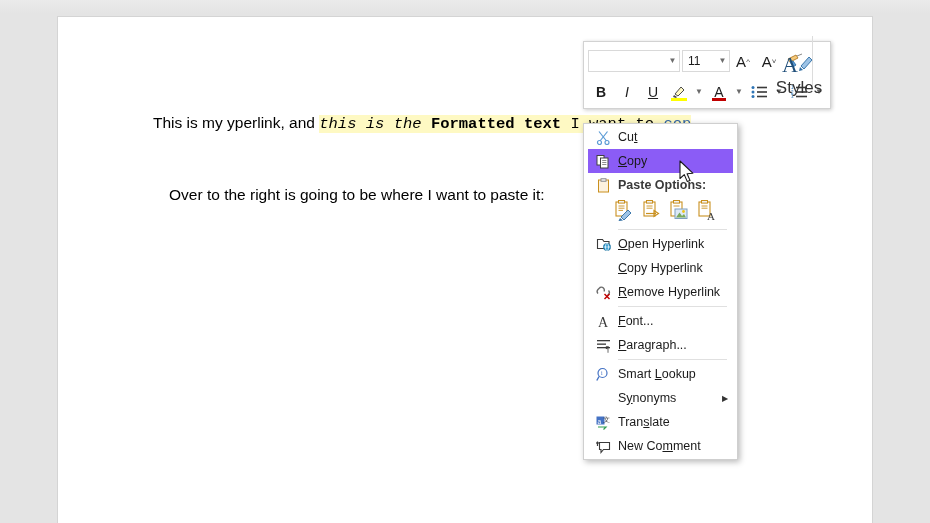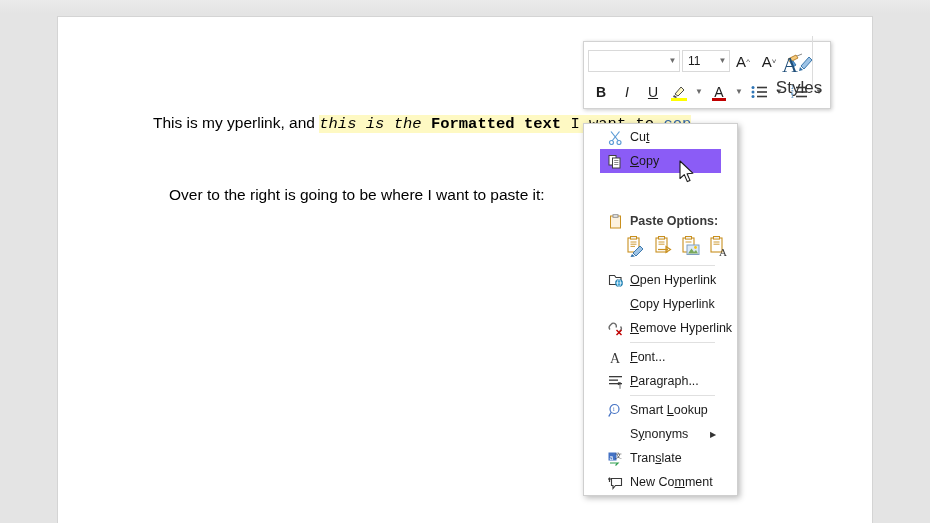--- a/index.html
+++ b/index.html
@@ -146,21 +146,21 @@
   #context-menu {
     position: absolute;
     left: 583px;
     top: 123px;
     width: 155px;
     background: #ffffff;
     border: 1px solid #cfcfcf;
     box-shadow: 2px 2px 6px rgba(0,0,0,0.28);
     box-sizing: border-box;
     z-index: 40;
-    padding: 1px 16px;
+    padding: 1px 4px;
   }
   .cm-item {
     height: 24px;
     display: flex;
     align-items: center;
     position: relative;
     font-size: 12.5px;
     color: #1a1a1a;
   }
   .cm-item.hover { background: #8b5cf6; }
@@ -177,21 +177,21 @@
     width: 16px;
     text-align: center;
     font-size: 8px;
     color: #333;
   }
   .cm-sep {
     height: 1px;
     background: #e0e0e0;
     margin: 2px 6px 2px 30px;
   }
-  #paste-header { font-weight: bold; color: #3a3a3a; margin-top: 36px; }
+  #paste-header { font-weight: bold; color: #3a3a3a; }
   #paste-icons {
     display: flex;
     align-items: center;
     height: 30px;
     padding-left: 24px;
     gap: 7px;
   }
 
   
   #mouse-cursor {

